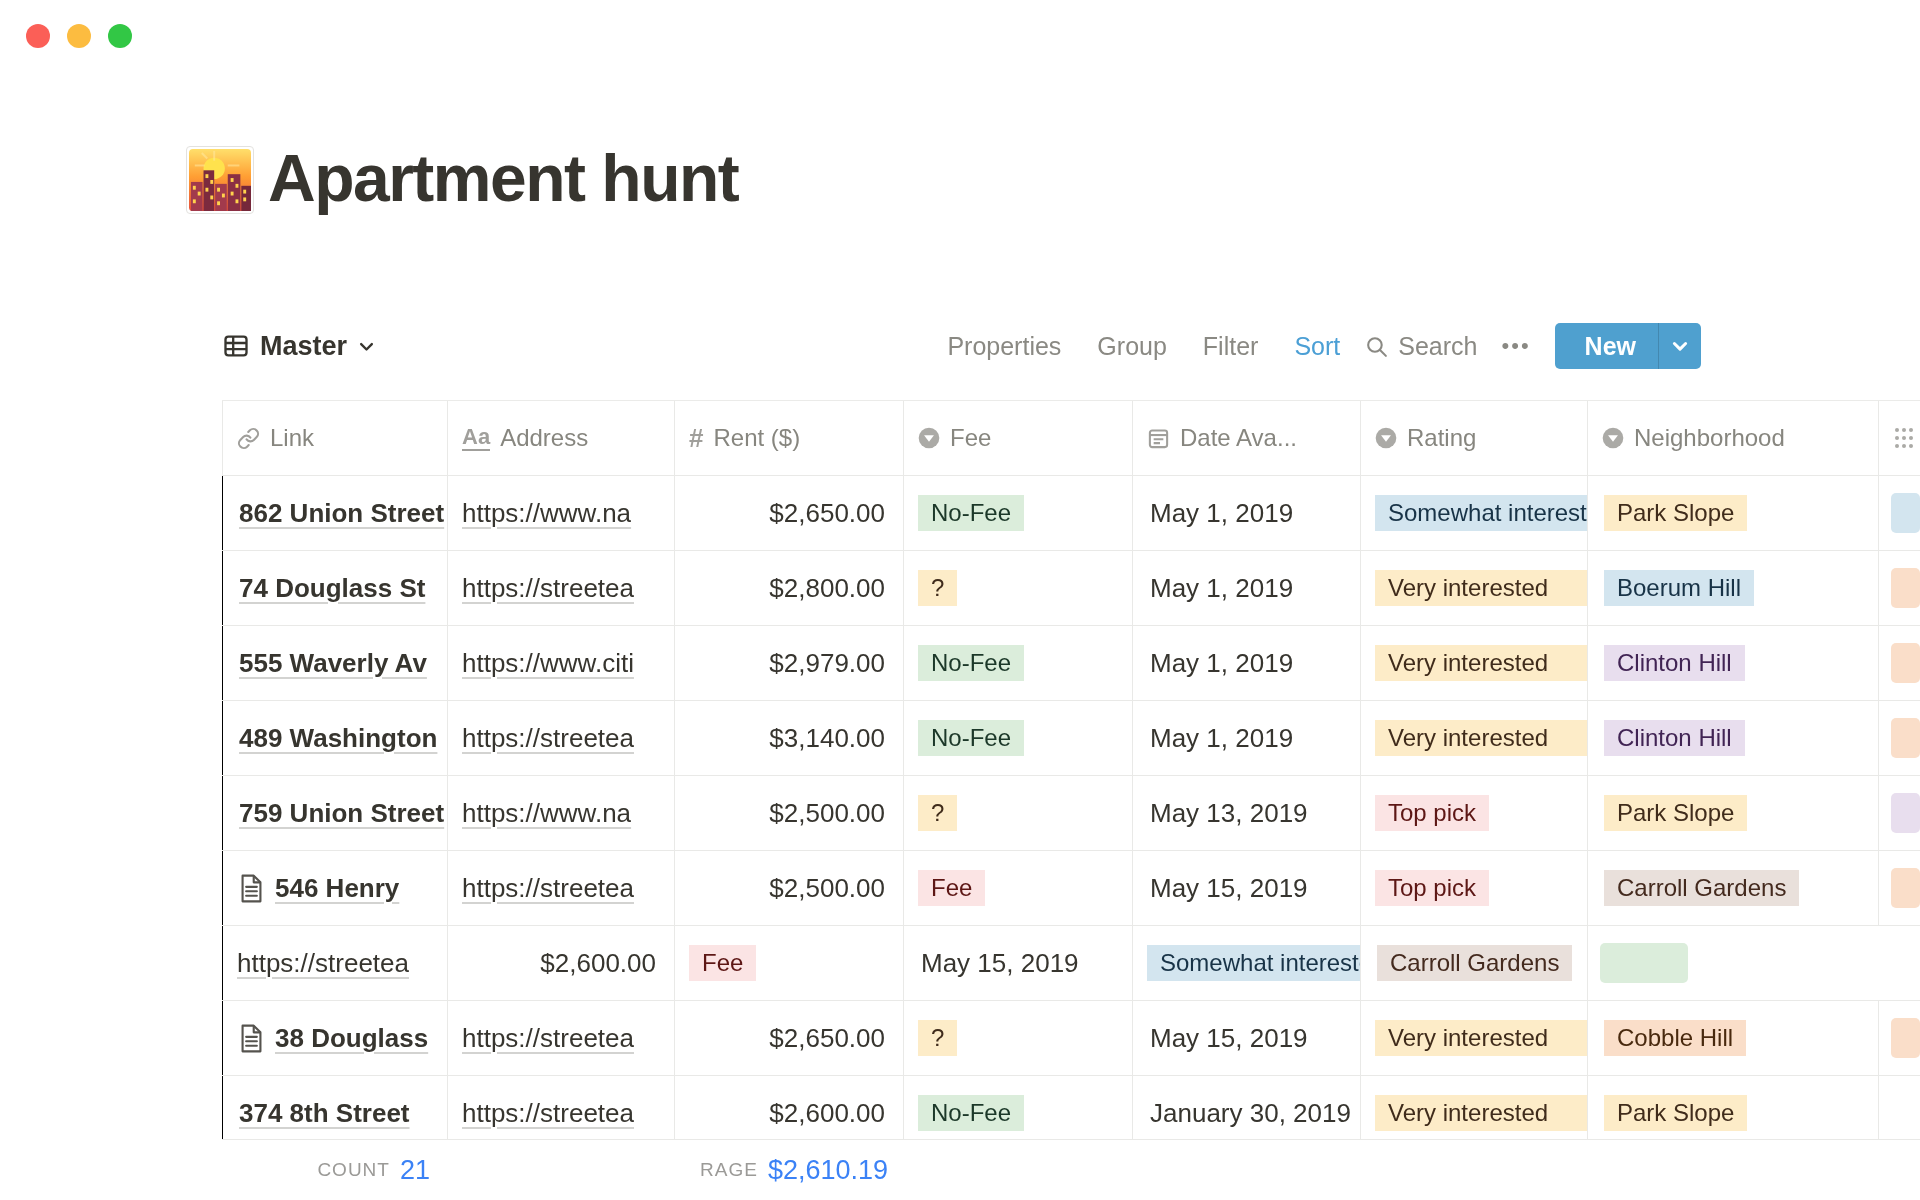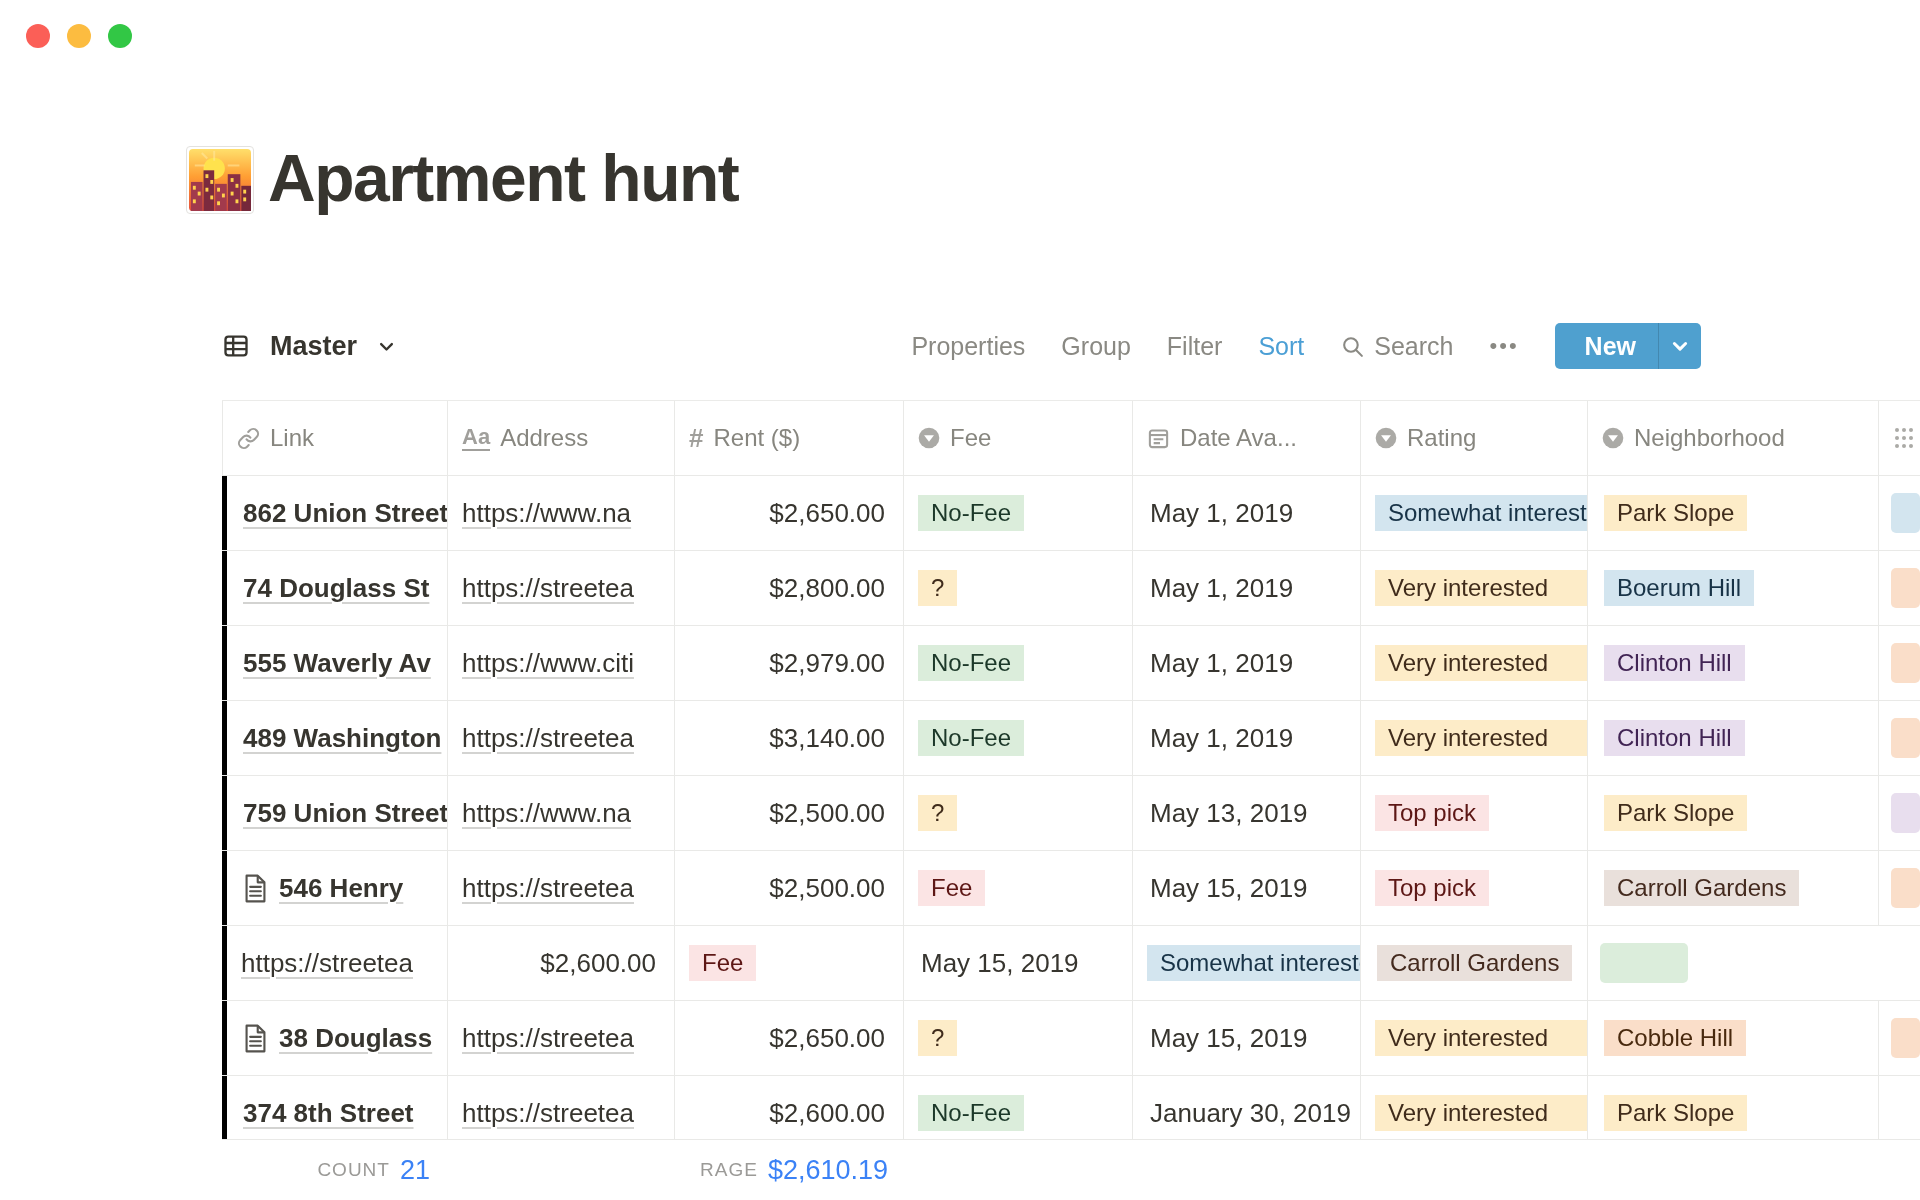--- a/index.html
+++ b/index.html
@@ -9,23 +9,23 @@
   .traffic{position:absolute;left:26px;top:24px;display:flex;gap:17px;}
   .light{width:24px;height:24px;border-radius:50%;}
   
   .page-icon{position:absolute;left:186px;top:146px;width:62px;height:62px;background:#fff;
              border:1px solid #e3e2df;border-radius:4px;padding:2px;}
   .page-icon svg{display:block;}
   .page-title{position:absolute;left:268px;top:140px;margin:0;font-size:66px;font-weight:700;
               letter-spacing:-1.5px;color:#37352f;}
   
   .viewbar{position:absolute;left:222px;top:321px;width:1479px;height:50px;display:flex;align-items:center;}
-  .view-left{display:flex;align-items:center;gap:20px;cursor:pointer;}
+  .view-left{display:flex;align-items:center;gap:10px;cursor:pointer;}
   .view-name{font-size:27px;font-weight:700;color:#37352f;}
-  .view-right{margin-left:auto;display:flex;align-items:center;gap:36px;}
+  .view-right{margin-left:auto;display:flex;align-items:center;gap:24px;}
   .menu-item{font-size:25px;color:#8a8983;cursor:pointer;white-space:nowrap;}
   .menu-item.active{color:#4b9fd5;}
   .search-group{display:flex;align-items:center;gap:9px;color:#8a8983;font-size:25px;cursor:pointer;}
   .more-dots{font-size:22px;color:#8a8983;letter-spacing:2px;cursor:pointer;}
   .new-btn{display:flex;align-items:stretch;height:46px;border-radius:5px;overflow:hidden;cursor:pointer;}
   .new-btn-label{display:flex;align-items:center;padding:0 22px;color:#fff;font-size:25px;font-weight:700;margin-left:8px;}
   .new-btn-arrow{display:flex;align-items:center;justify-content:center;width:42px;
                  border-left:1px solid rgba(0,0,0,0.15);}
   
   .tbl{position:absolute;left:222px;top:400px;width:1698px;}
@@ -35,21 +35,21 @@
          border-right:1px solid #e9e9e7;overflow:hidden;white-space:nowrap;cursor:pointer;}
   .hcell:first-child{border-left:1px solid #e9e9e7;}
   .hcell:last-child{border-right:none;}
   .hicon{flex:0 0 auto;display:flex;align-items:center;color:#a09f9b;}
   .aa{font-size:22px;font-weight:700;color:#a09f9b;border-bottom:2px solid #a09f9b;line-height:1;padding-bottom:1px;}
   .hash{font-size:26px;font-weight:700;color:#a09f9b;line-height:1;}
   .rows{height:664px;overflow:hidden;}
   .drow{height:74px;border-bottom:1px solid #e9e9e7;}
   .cell{display:flex;align-items:center;border-right:1px solid #e9e9e7;overflow:hidden;
         white-space:nowrap;font-size:26px;color:#37352f;cursor:pointer;}
-  .cell:first-child{border-left:5px solid #000000;}
+  .cell:first-child{border-left:1px solid #000000;}
   .cell:last-child{border-right:none;overflow:visible;}
   .c-address{padding-left:16px;gap:11px;font-weight:700;}
   .addr-text{text-decoration:underline;text-decoration-color:rgba(55,53,47,0.22);
              text-decoration-thickness:2px;text-underline-offset:5px;}
   .c-link{padding-left:14px;}
   .link-text{text-decoration:underline;text-decoration-color:rgba(55,53,47,0.22);
              text-decoration-thickness:2px;text-underline-offset:5px;}
   .c-rent{justify-content:flex-end;padding-right:18px;}
   .c-fee,.c-rating{padding-left:14px;}
   .c-date{padding-left:17px;}

